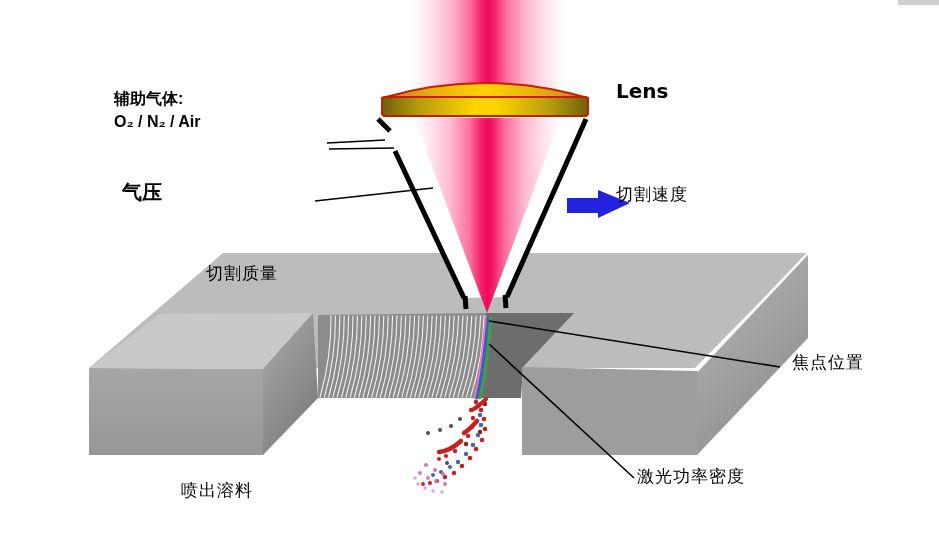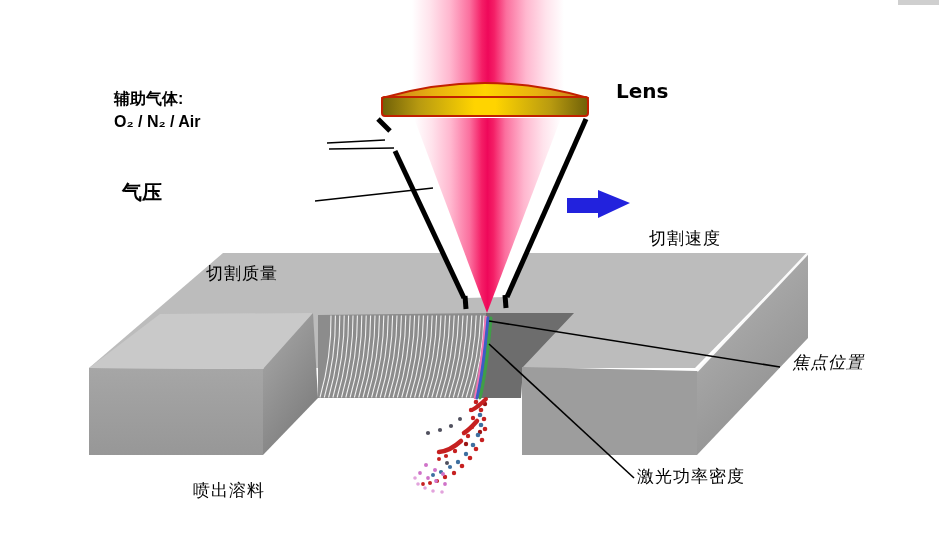--- a/index.html
+++ b/index.html
@@ -11,25 +11,25 @@
   .lbl-bold{font-family:"Liberation Sans","DejaVu Sans",sans-serif;
             font-weight:bold;font-size:20px;line-height:23px;}
   .lbl-serif{font-family:"Liberation Serif","DejaVu Serif",serif;
              font-size:17px;letter-spacing:1px;}
   .lbl-latin{font-family:"DejaVu Sans","Liberation Sans",sans-serif;
              font-weight:bold;font-size:20px;}
   #label-assist-gas{left:114px;top:76px;font-size:16px;margin-top:11px;}
   #label-assist-gas .l2{font-size:16px;}
   #label-gas-pressure{left:122px;top:181px;}
   #label-lens{left:616px;top:79px;}
-  #label-cutting-speed{left:649px;top:183px;margin-top:44px;}
+  #label-cutting-speed{left:616px;top:183px;}
   #label-cutting-quality{left:206px;top:262px;text-align:right;}
-  #label-focus-position{left:792px;top:351px;font-style:italic;}
+  #label-focus-position{left:792px;top:351px;}
   #label-laser-power-density{left:637px;top:465px;}
-  #label-ejected-melt{left:193px;top:479px;}
+  #label-ejected-melt{left:181px;top:479px;}
 </style>
 </head>
 <body>
 
 <div id="stage">
 
   <svg id="diagram-svg" width="939" height="552" viewBox="0 0 939 552">
     <defs>
       <linearGradient id="beamGrad" x1="0" y1="0" x2="1" y2="0">
         <stop offset="0" stop-color="#ffffff"></stop>

